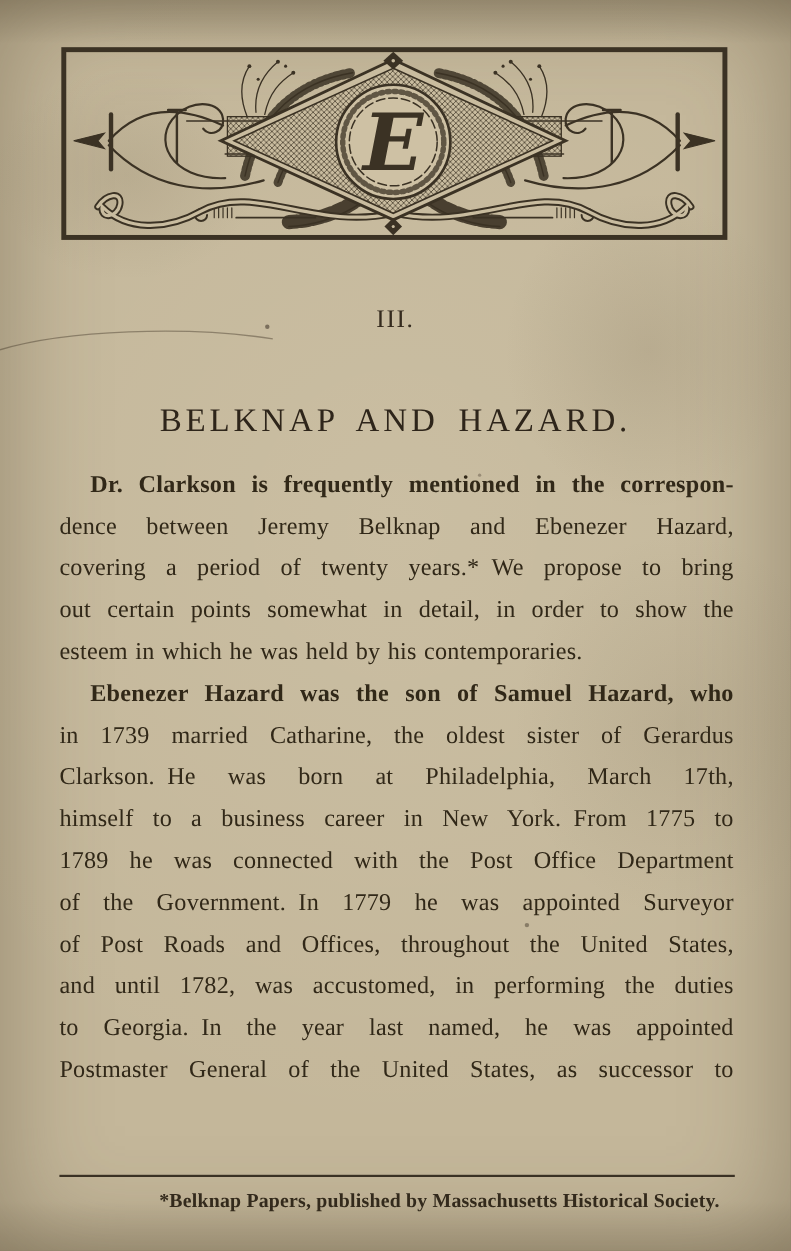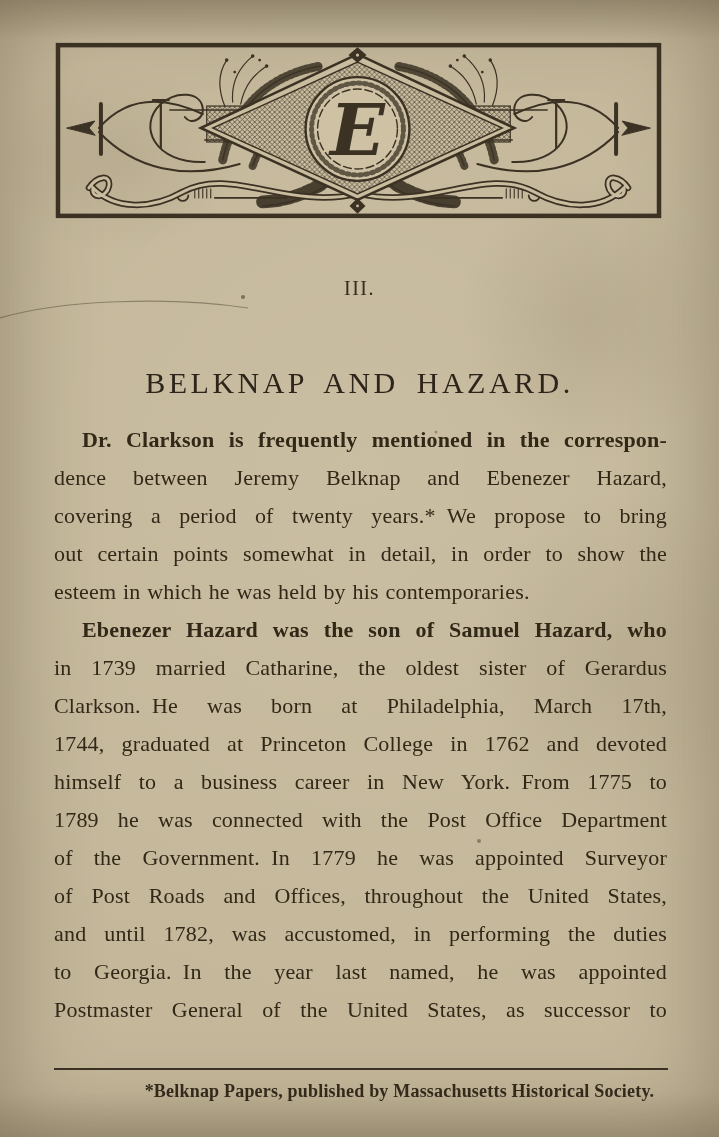--- a/index.html
+++ b/index.html
@@ -17,21 +17,21 @@
       linear-gradient(0deg, rgba(92,80,58,0.22) 0%, rgba(92,80,58,0) 4%),
       #c4b79a;
     box-shadow: inset 0 0 95px rgba(74,62,40,0.40);
     color:#312818;
   }
   .ornament{
     position:absolute; left:55px; top:42px; width:607px; height:177px;
   }
   .chapnum{
     position:absolute; top:277px; left:0; width:100%;
-    text-align:center; font-size:20px; letter-spacing:1.5px; color:#352b1e;
+    text-align:center; font-size:23px; letter-spacing:1.5px; color:#352b1e;
   }
   .title{
     position:absolute; top:345px; left:0; width:100%;
     text-align:center; font-size:30px; letter-spacing:3.5px; word-spacing:7px;
     color:#2e251a;
     margin-top:21px;
   }
   .body{
     position:absolute; left:54px; top:421px; width:613px;
     font-size:22px; color:#312818; letter-spacing:0.2px; word-spacing:1px;
@@ -117,21 +117,20 @@
 
   <div class="body" id="body-container">
       <div class="line j ind">Dr. Clarkson is frequently mentioned in the correspon-</div>
       <div class="line j">dence between Jeremy Belknap and Ebenezer Hazard,</div>
       <div class="line j">covering a period of twenty years.* We propose to bring</div>
       <div class="line j">out certain points somewhat in detail, in order to show the</div>
       <div class="line">esteem in which he was held by his contemporaries.</div>
       <div class="line j ind">Ebenezer Hazard was the son of Samuel Hazard, who</div>
       <div class="line j">in 1739 married Catharine, the oldest sister of Gerardus</div>
       <div class="line j">Clarkson. He was born at Philadelphia, March 17th,</div>
-      <div class="line j">1744, graduated at Princeton College in 1762 and devoted</div>
       <div class="line j">himself to a business career in New York. From 1775 to</div>
       <div class="line j">1789 he was connected with the Post Office Department</div>
       <div class="line j">of the Government. In 1779 he was appointed Surveyor</div>
       <div class="line j">of Post Roads and Offices, throughout the United States,</div>
       <div class="line j">and until 1782, was accustomed, in performing the duties</div>
       <div class="line j">to Georgia. In the year last named, he was appointed</div>
       <div class="line j">Postmaster General of the United States, as successor to</div>
     </div>
 
   <hr class="footrule">

